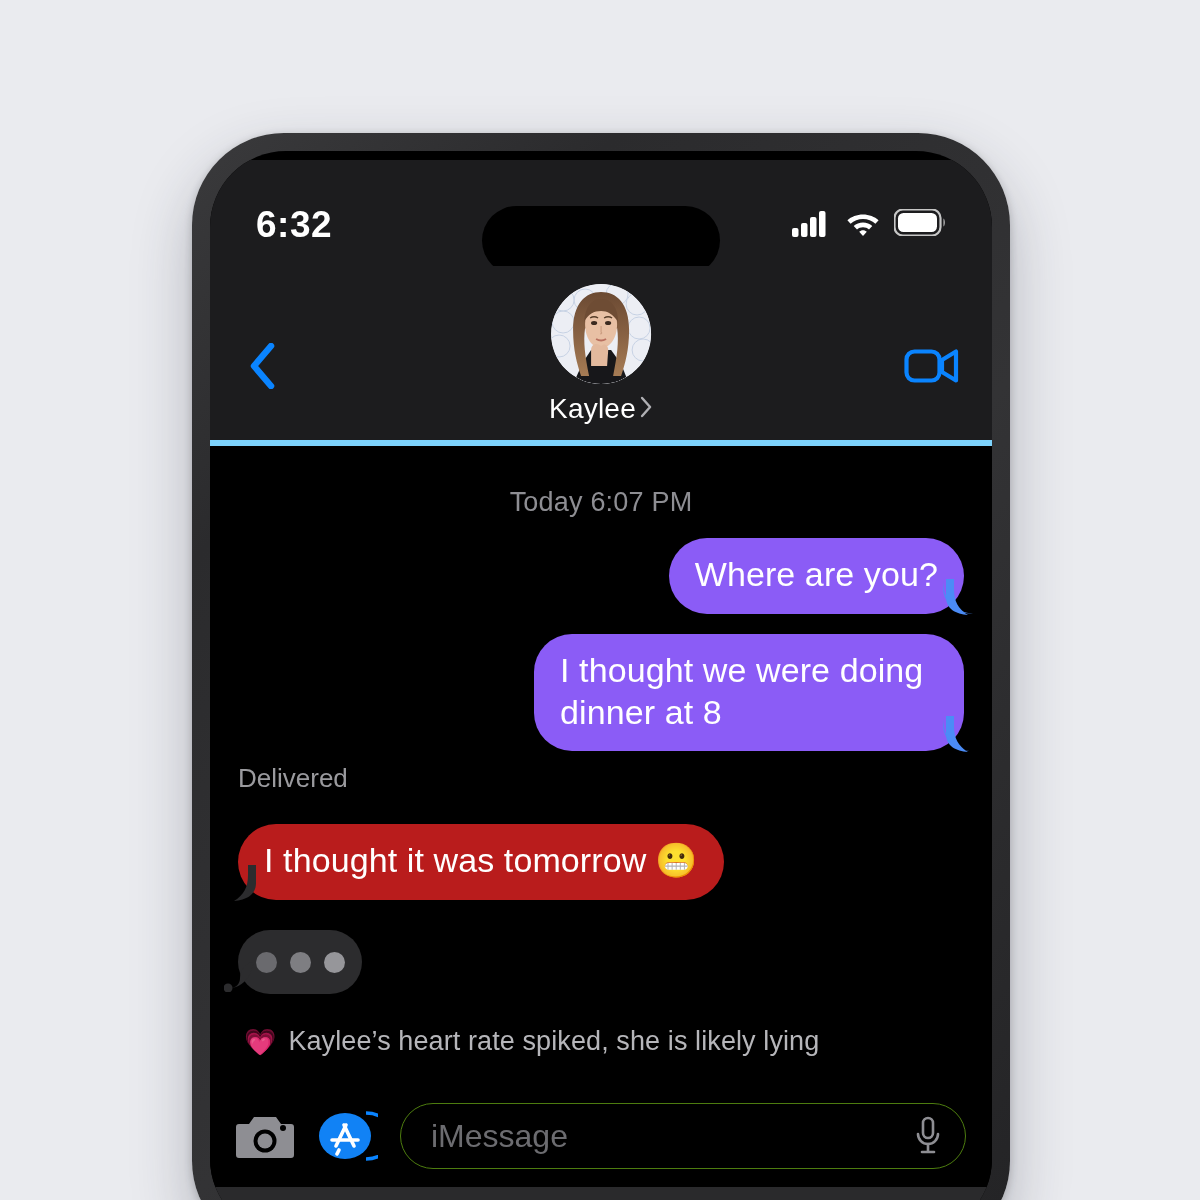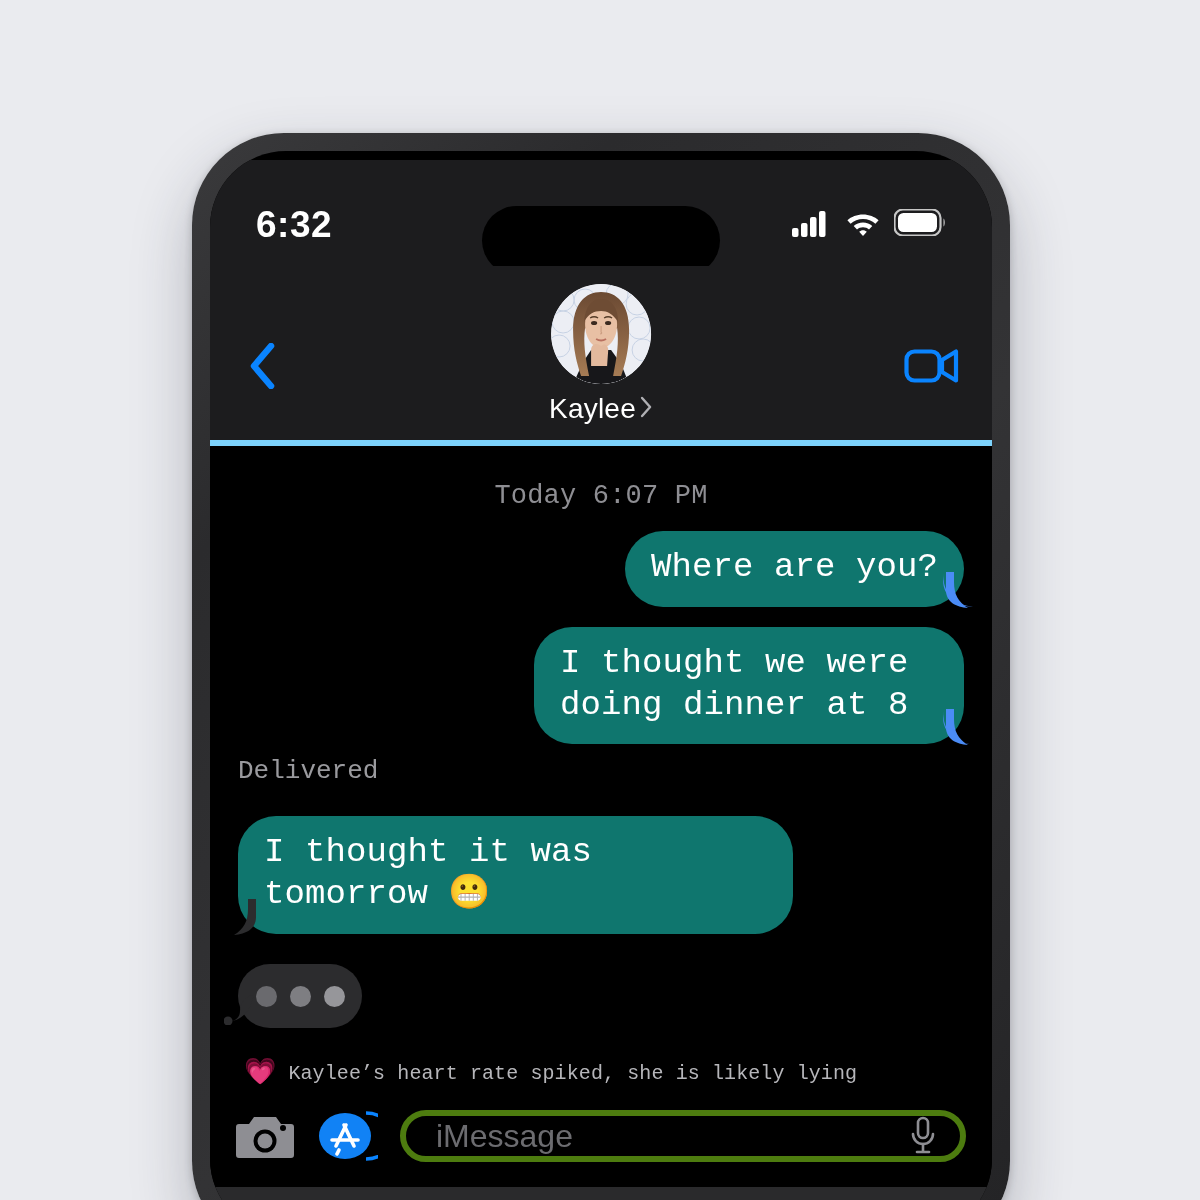--- a/index.html
+++ b/index.html
@@ -81,42 +81,41 @@
     display:flex; align-items:center; gap:3px; margin-top:9px;
   }
   #contact-name{
     font-size:28px; color:#fff; font-weight:400; letter-spacing:.2px;
   }
 
   
   #conversation{
     position:absolute; top:296px; left:0; right:0; bottom:150px;
     background:#000;
-    padding:0 28px;
-    font-family:Liberation Mono, monospace;
+    padding:6px 28px;
   }
   #timestamp{
     text-align:center; color:#8e8e93;
     font-size:27px; margin-top:34px; letter-spacing:.2px;
   }
   .msg-row{ display:flex; margin-top:20px; }
   .msg-row.out{ justify-content:flex-end; }
   .msg-row.in{ justify-content:flex-start; }
 
   .bubble{
     position:relative;
     max-width:555px;
     padding:16px 26px 18px 26px;
     border-radius:38px;
     font-size:34px; line-height:1.23;
     color:#fff;
     letter-spacing:.1px;
   }
-  .bubble.out{ background:#0f766e; }
-  .bubble.in{ background:#0f766e; }
+  .bubble.out{ background:#8b5cf6; }
+  .bubble.in{ background:#b91c1c; }
 
   
   .bubble.out::after{
     content:""; position:absolute; right:-9px; bottom:0;
     width:30px; height:34px;
     background:#4b8cf6;
     border-bottom-left-radius:30px 26px;
     clip-path:path("M0 0 C0 20 10 32 30 34 C14 34 0 26 0 10 Z");
   }
   .bubble.out .tail{
@@ -143,34 +142,34 @@
     display:flex; align-items:center; justify-content:center; gap:13px;
   }
   .typing-dot{ width:21px; height:21px; border-radius:50%; }
 
   
   #insight-row{
     display:flex; align-items:center; gap:12px;
     margin-top:32px; padding-left:6px;
   }
   #insight-emoji{ font-size:26px; line-height:1; }
-  #insight-text{ color:#b6b6ba; font-size:20px; letter-spacing:.1px; }
+  #insight-text{ color:#b6b6ba; font-size:27px; letter-spacing:.1px; }
 
   
   #input-bar{
     position:absolute; left:0; right:0; bottom:48px; height:102px;
     background:#000;
     display:flex; align-items:center;
     padding:0 26px; gap:22px;
   }
   #camera-button{ width:58px; height:52px; cursor:pointer; flex:none; }
   #appstore-button{ position:relative; width:62px; height:58px; cursor:pointer; flex:none; }
   #message-field{
-    flex:1; height:52px;
-    border:6px solid #4d7c0f; border-radius:34px;
+    flex:1; height:66px;
+    border:1px solid #4d7c0f; border-radius:34px;
     display:flex; align-items:center;
     padding:0 22px 0 30px;
     background:#000;
     cursor:text;
   }
   #message-placeholder{ color:#6c6c70; font-size:32px; flex:1; }
   #mic-button{ width:30px; height:44px; cursor:pointer; flex:none; }
 
   
   #app-drawer{

